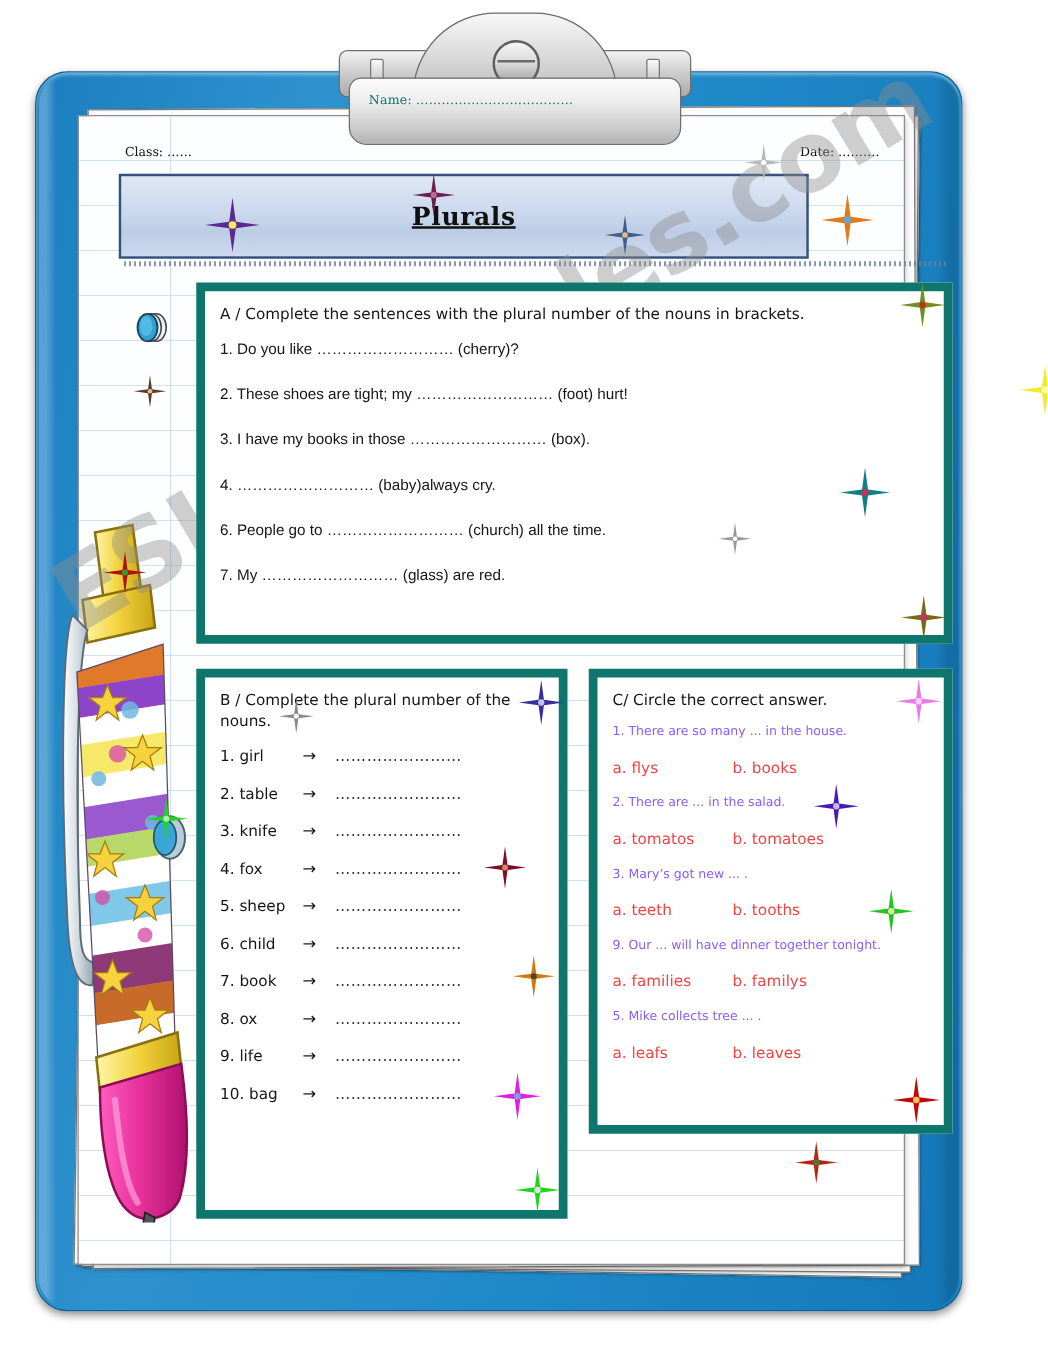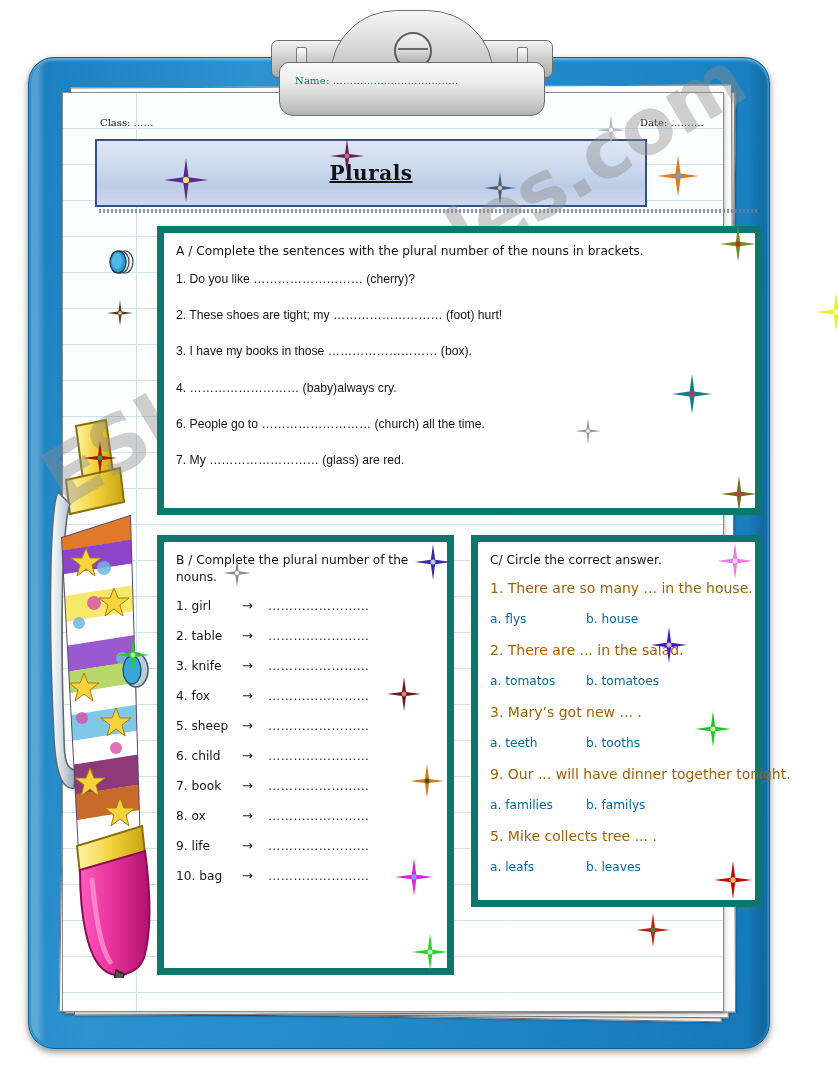--- a/index.html
+++ b/index.html
@@ -206,30 +206,30 @@
     color: #151515;
     margin-bottom: 15px;
   }
   .b-num { width: 66px; flex: 0 0 66px; }
   .b-arrow { width: 26px; flex: 0 0 26px; font-size: 13px; }
   .b-dots { letter-spacing: .5px; color: #333; }
 
   
   .c-q {
     font-family: "DejaVu Sans", sans-serif;
-    font-size: 14px;
-    color: #a16207;
+    font-size: 10px;
+    color: #8b5cf6;
     margin-bottom: 16px;
     white-space: nowrap;
   }
   .c-opts {
     display: flex;
     font-family: "DejaVu Sans", sans-serif;
     font-size: 12.2px;
-    color: #0369a1;
+    color: #ef4444;
     margin-bottom: 16px;
   }
   .c-opt-a { width: 96px; flex: 0 0 96px; }
 
   
   .spark {
     position: absolute;
     pointer-events: none;
   }
 
@@ -443,21 +443,21 @@
     </div>
   </div>
 
   <div class="exbox box-c">
     <div class="ex-inner">
       <div class="ex-head">C/ Circle the correct answer.</div>
 
       <div class="c-q">1. There are so many ... in the house.</div>
       <div class="c-opts">
         <span class="c-opt-a">a. flys</span>
-        <span>b. house</span>
+        <span>b. books</span>
       </div>
 
       <div class="c-q">2. There are ... in the salad.</div>
       <div class="c-opts">
         <span class="c-opt-a">a. tomatos</span>
         <span>b. tomatoes</span>
       </div>
 
       <div class="c-q">3. Mary’s got new ... .</div>
       <div class="c-opts">

